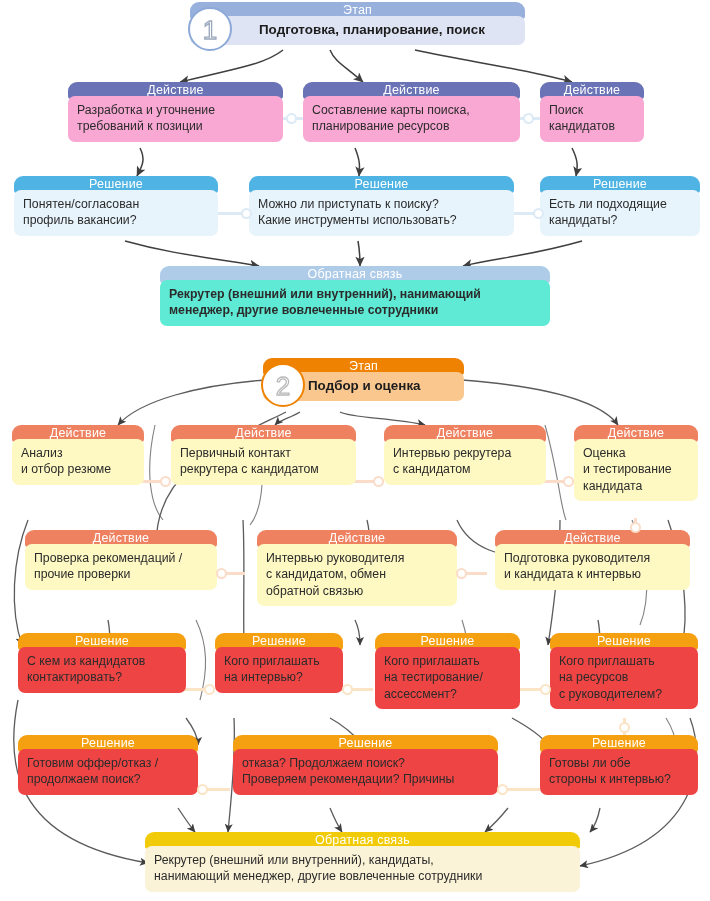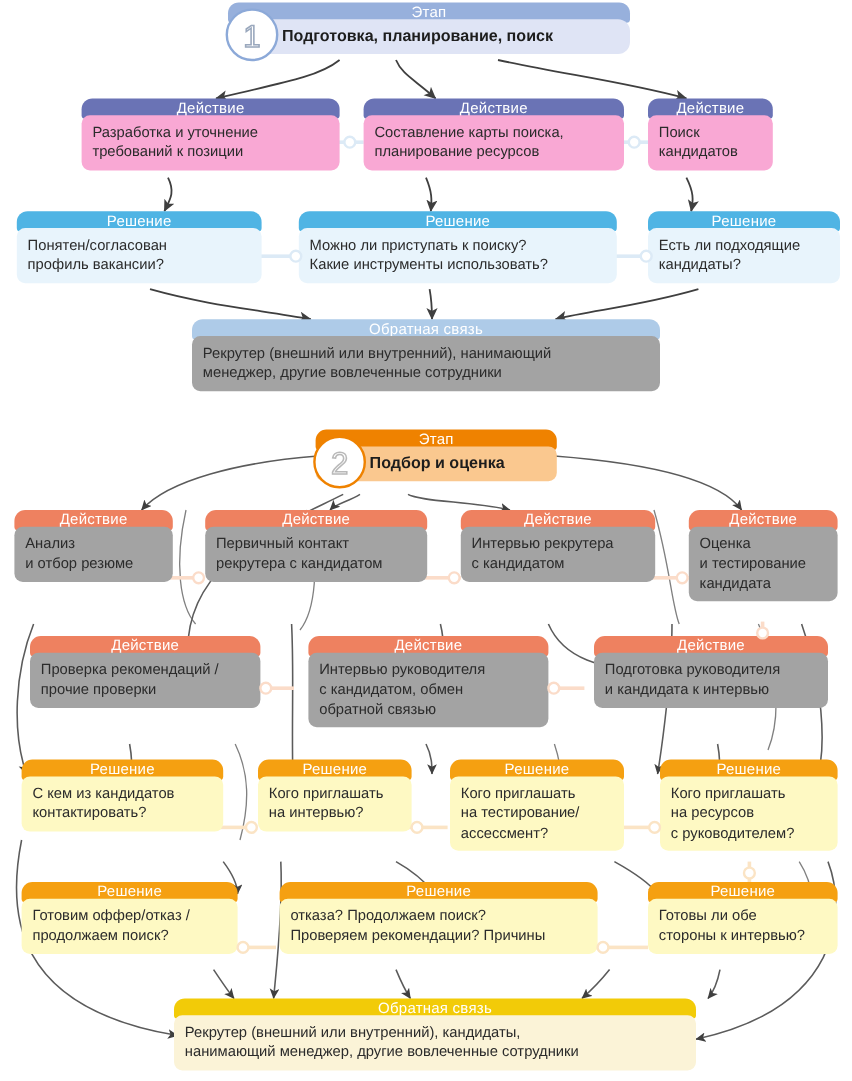--- a/index.html
+++ b/index.html
@@ -54,29 +54,29 @@
   .node .body .ln{display:block;white-space:nowrap;}
 
   
   .stage1 .hdr{background:#97b0dc;}
   .stage1 .body{background:#dfe4f5;color:#1d1d1d;font-weight:bold;font-size:13.4px;}
   .act1 .hdr{background:#6a73b5;}
   .act1 .body{background:#f9a8d4;}
   .dec1 .hdr{background:#4fb4e4;}
   .dec1 .body{background:#e8f4fc;}
   .fb1 .hdr{background:#aecbe8;}
-  .fb1 .body{background:#a3a3a3;}
+  .fb1 .body{background:#5eead4;font-weight:bold;}
 
   
   .stage2 .hdr{background:#ef8200;}
   .stage2 .body{background:#fac88f;color:#1d1d1d;font-weight:bold;font-size:13.4px;}
   .act2 .hdr{background:#ee8160;}
-  .act2 .body{background:#a3a3a3;}
+  .act2 .body{background:#fef9c3;}
   .dec2 .hdr{background:#f5a011;}
-  .dec2 .body{background:#fef9c3;}
+  .dec2 .body{background:#ef4444;}
   .fb2 .hdr{background:#f2cb08;}
   .fb2 .body{background:#fbf3d7;}
 
   
   .badge{
     position:absolute;
     width:44px;height:44px;
     border-radius:50%;
     background:#ffffff;
     box-sizing:border-box;
@@ -176,21 +176,21 @@
       <path d="M545,425 C558,470 560,505 566,520"></path>
       <path d="M632,520 C650,560 650,600 640,625"></path>
       <path d="M196,620 C208,645 208,670 200,700"></path>
       <path d="M462,620 C472,650 470,680 466,705"></path>
       <path d="M666,718 C680,740 678,760 672,772"></path>
     </g>
   </svg>
 
   <div class="node stage1" style="left:190px;top:2px;width:335px;">
     <div class="hdr">Этап</div>
-    <div class="body" style="padding-left:45px;border-radius:10px;">
+    <div class="body" style="padding-left:69px;">
       <span class="ln">Подготовка, планирование, поиск</span>
     </div>
   </div>
   <div class="badge badge1" style="left:188px;top:7px;">
     <span>1</span>
   </div>
 
   <div class="node act1" style="left:68px;top:82px;width:215px;">
     <div class="hdr">Действие</div>
     <div class="body">

